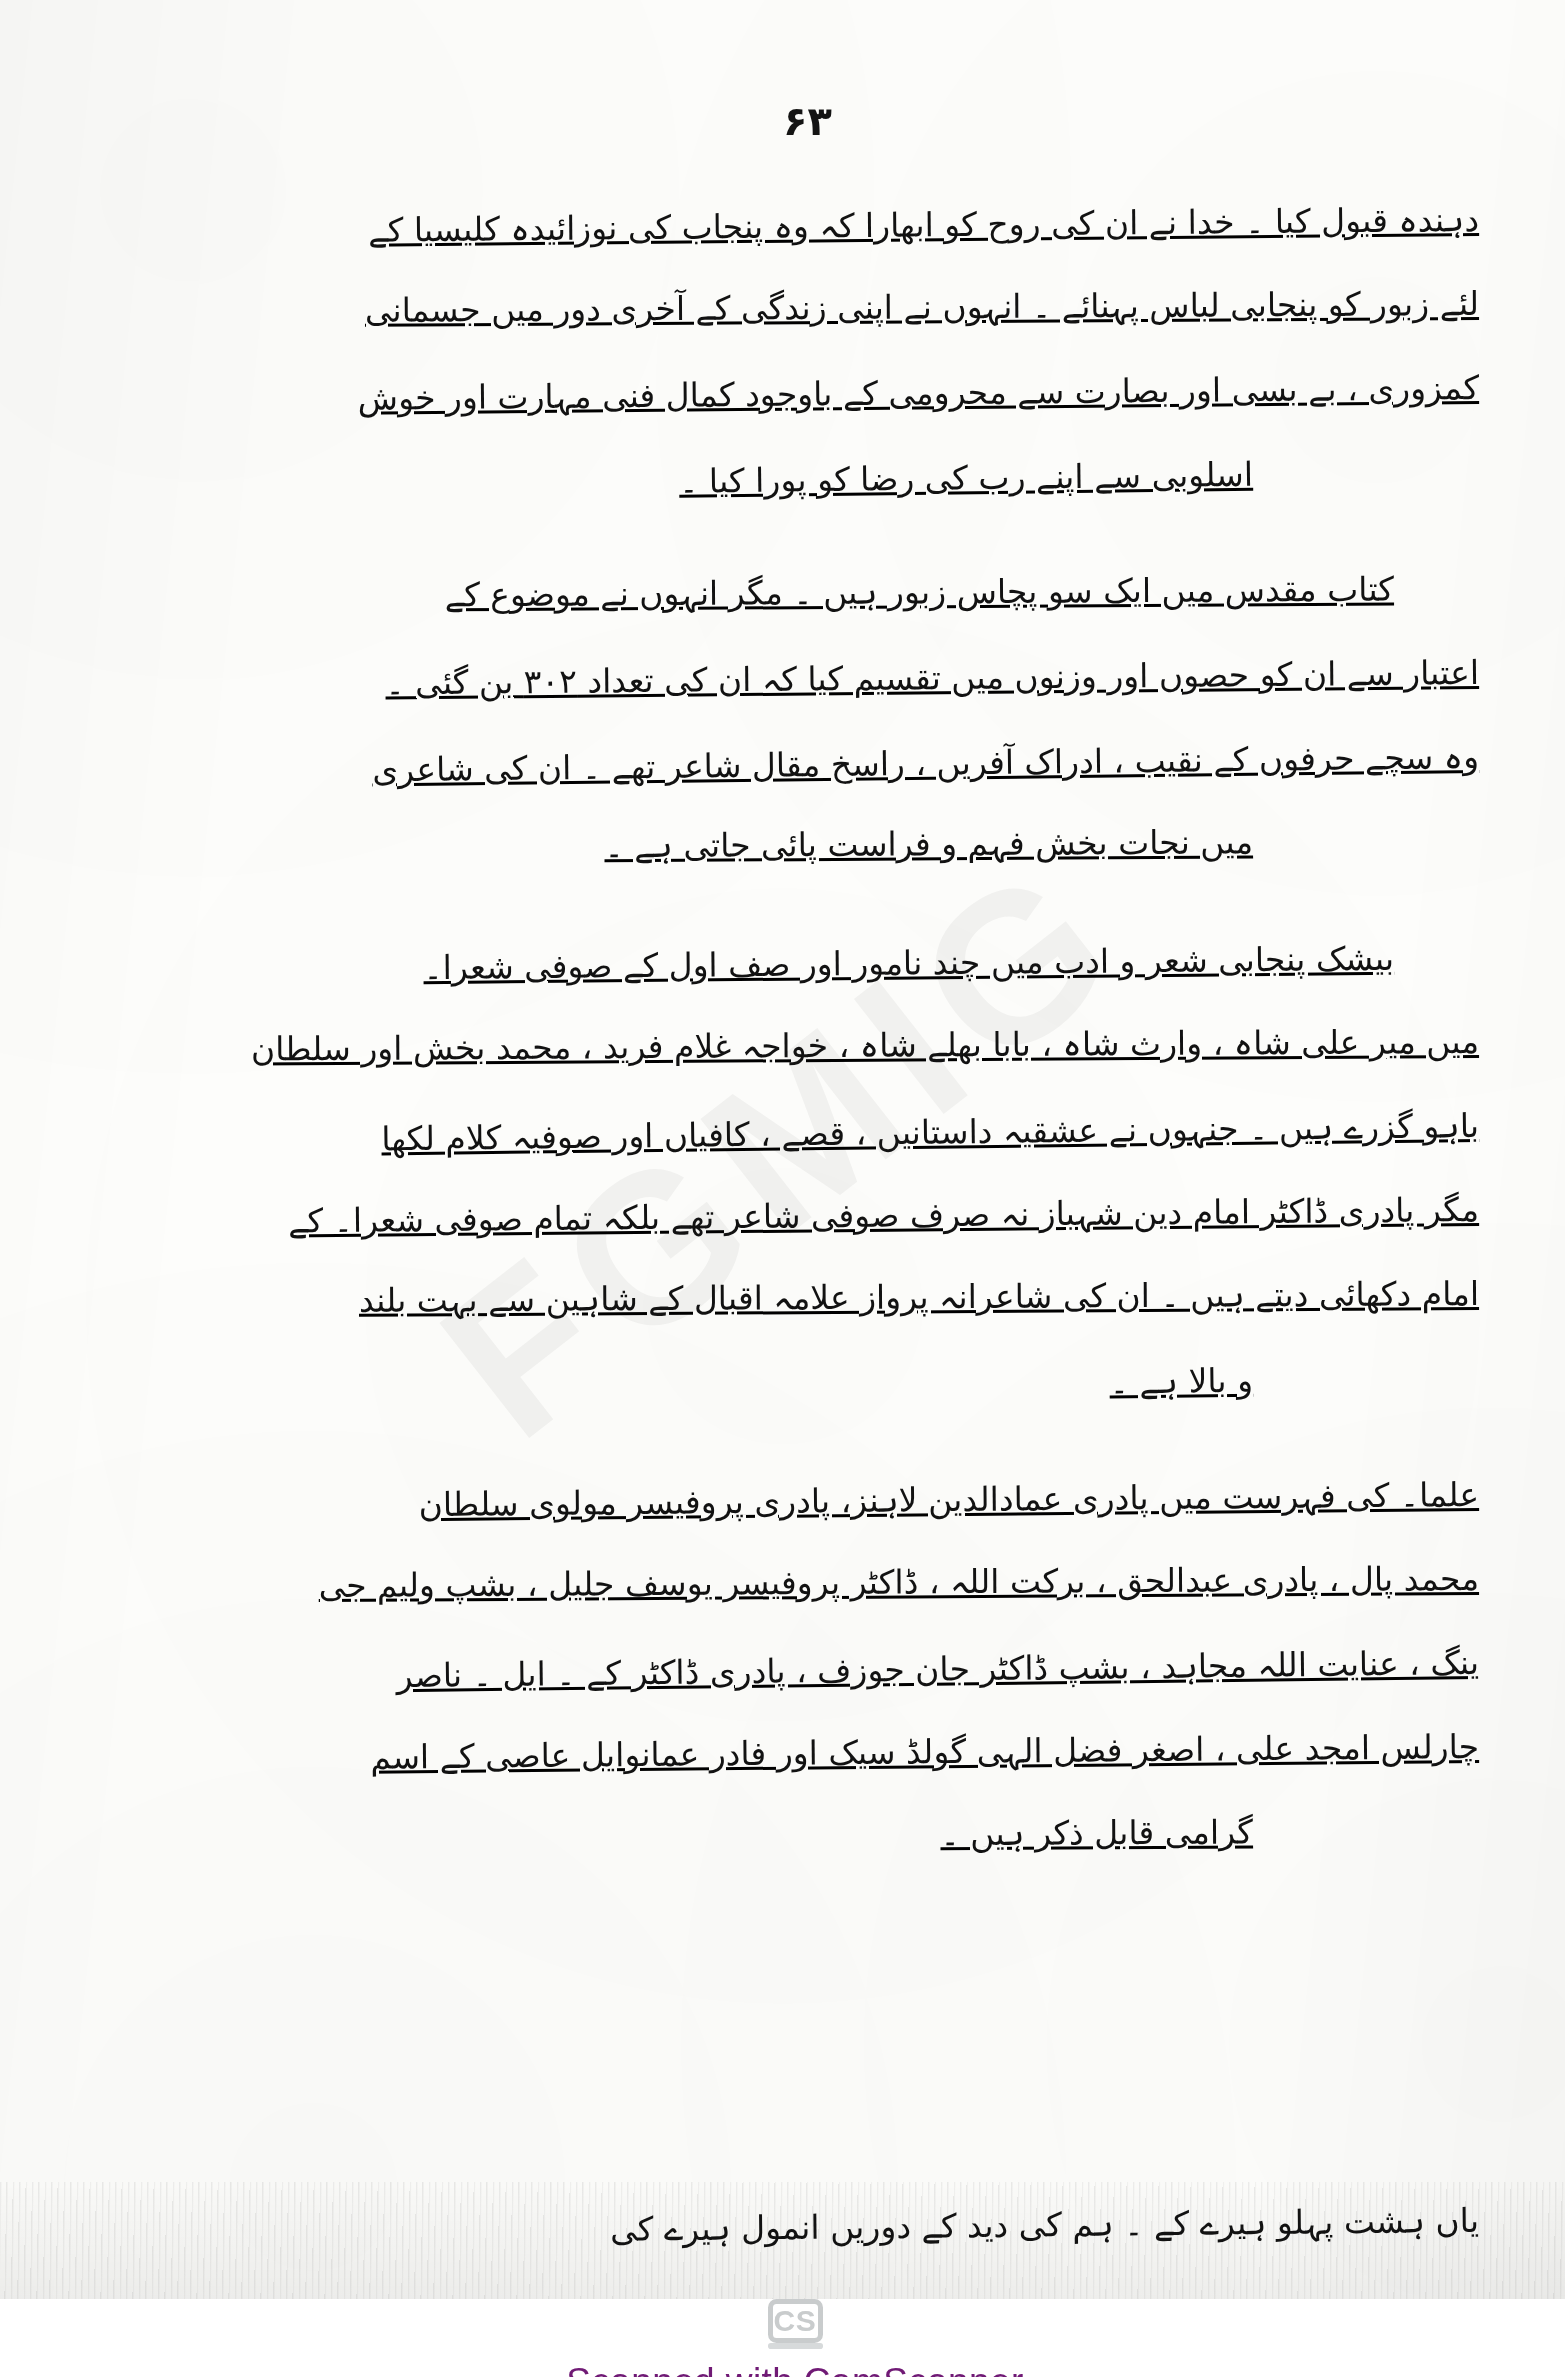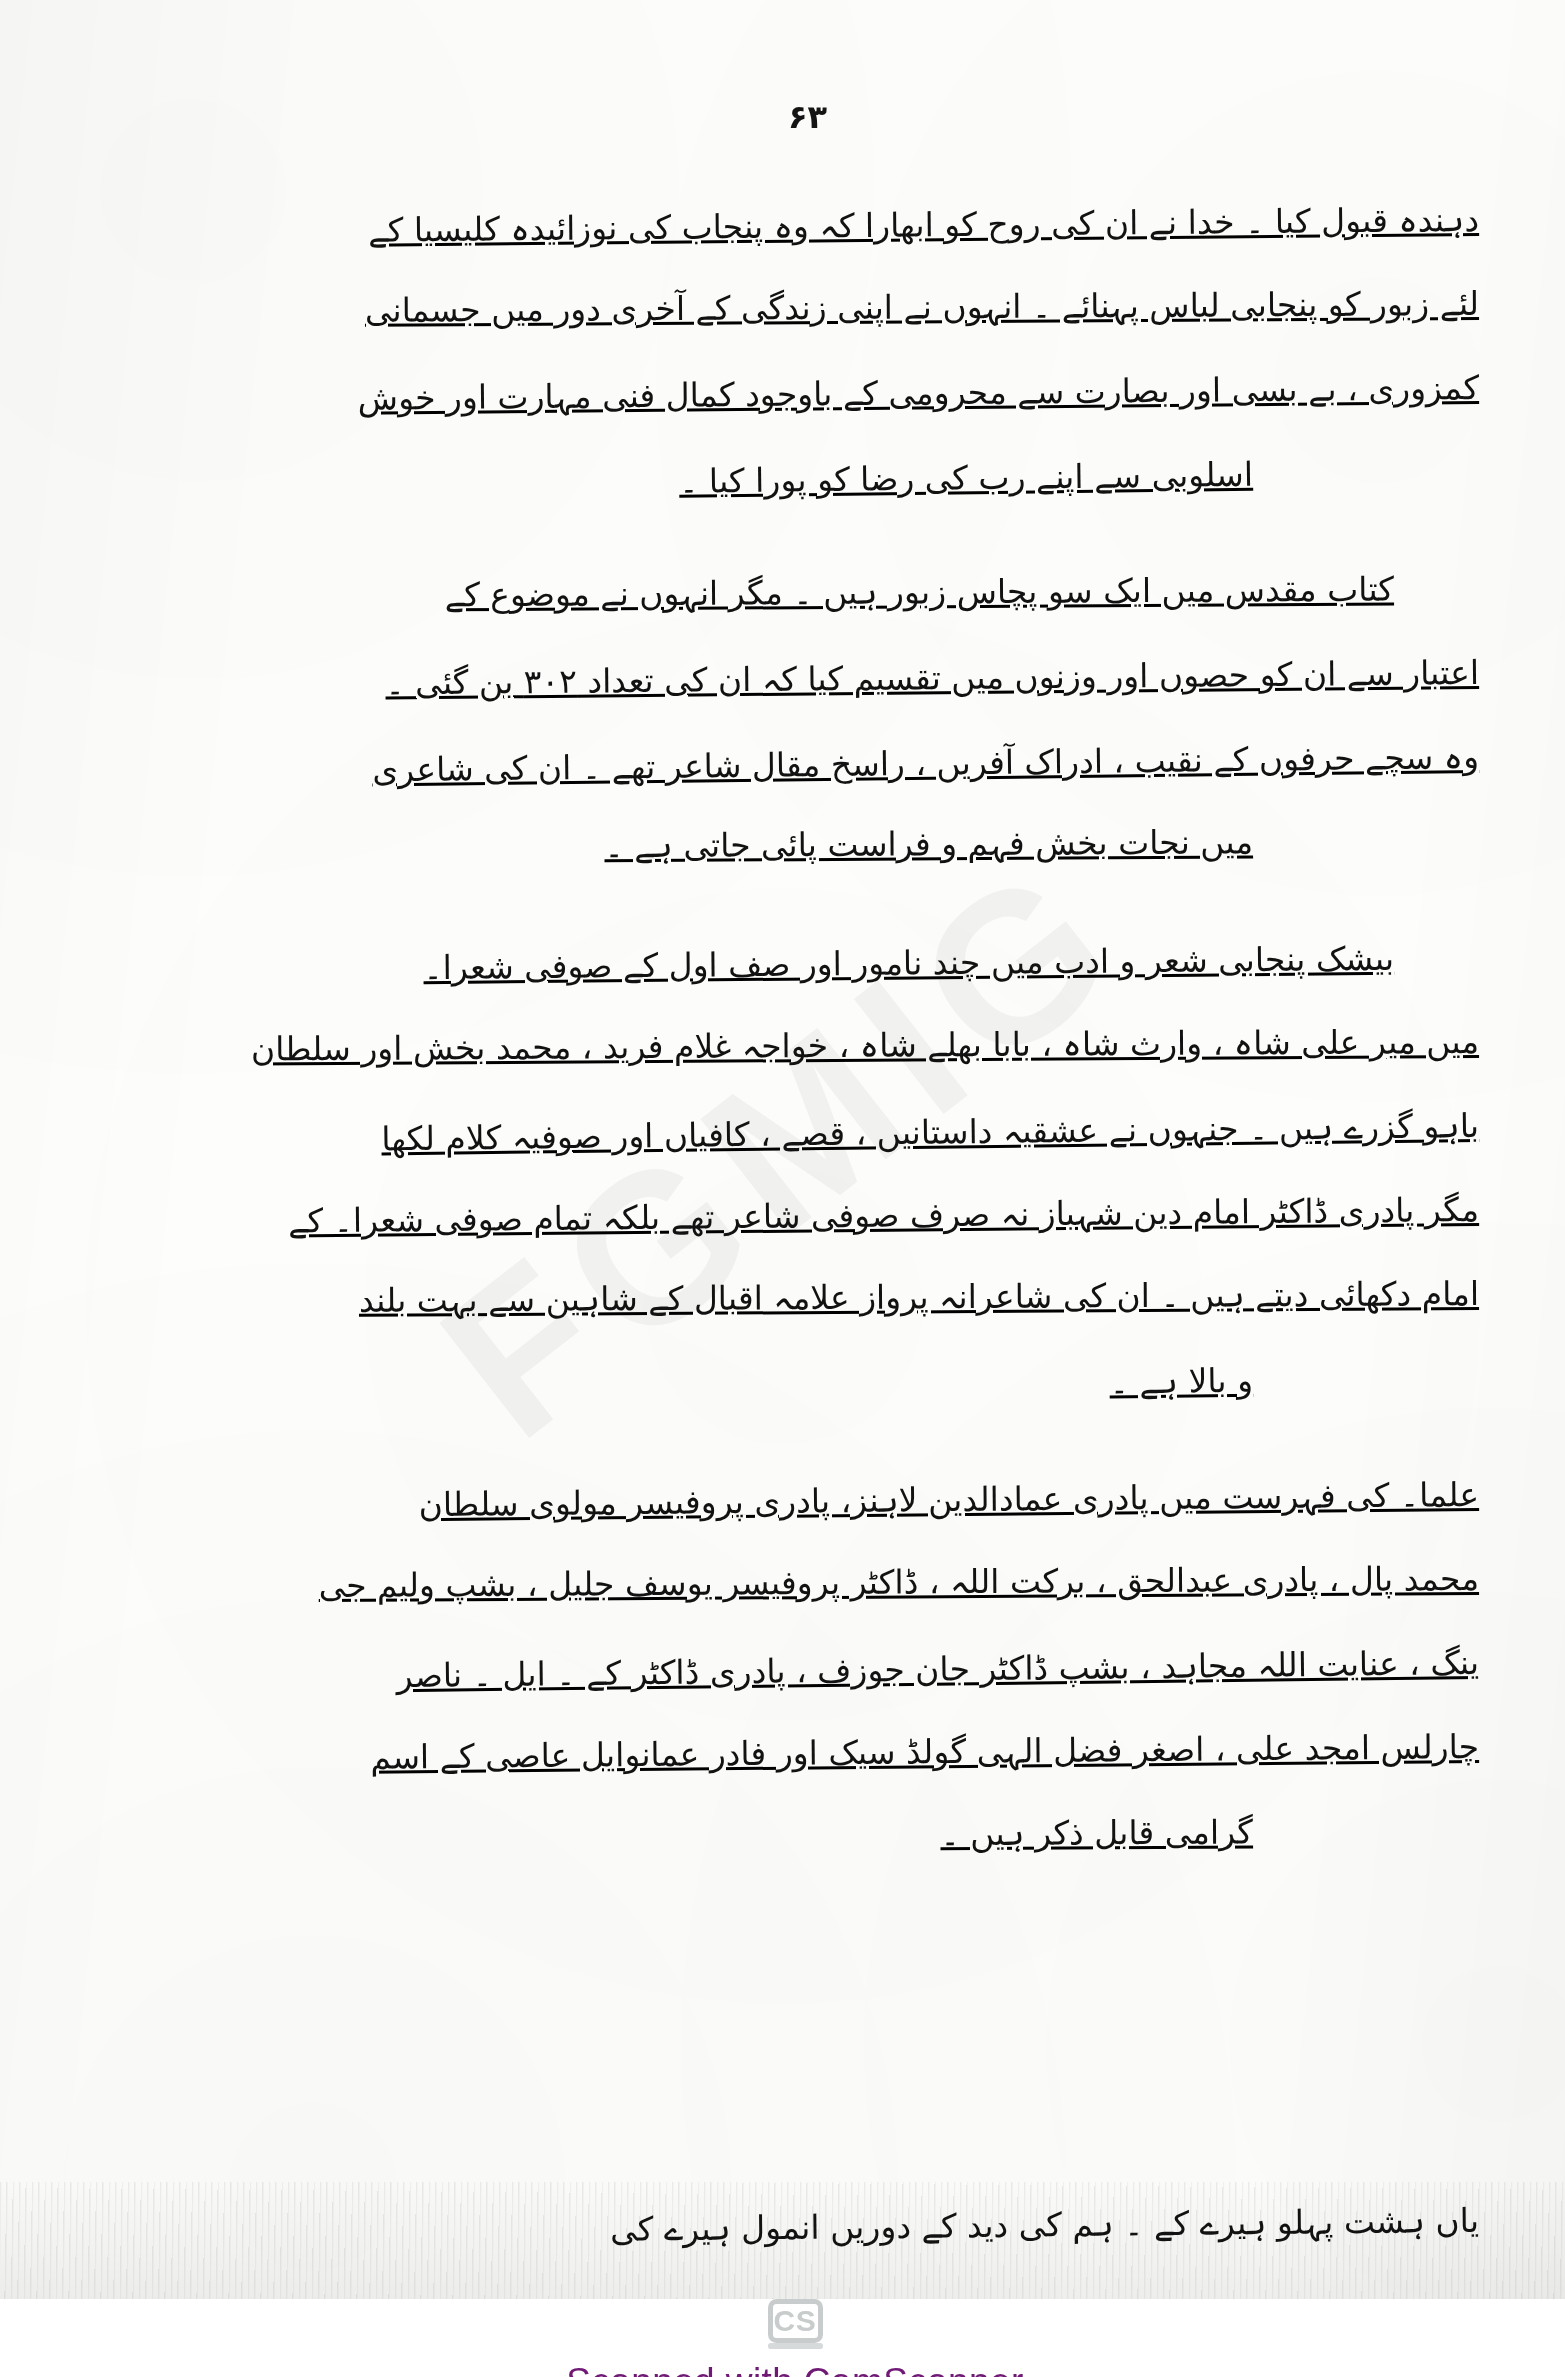--- a/index.html
+++ b/index.html
@@ -75,21 +75,21 @@
   }
 
   
   #folio {
     position: absolute;
     top: 98px;
     left: 0;
     width: 100%;
     text-align: center;
     font-family: "DejaVu Sans", sans-serif;
-    font-size: 32px;
+    font-size: 40px;
     font-weight: 700;
     color: #141414;
     letter-spacing: 1.4px;
     padding-left: 49px;
     box-sizing: border-box;
   }
 
   
   #text-body {
     position: absolute;

